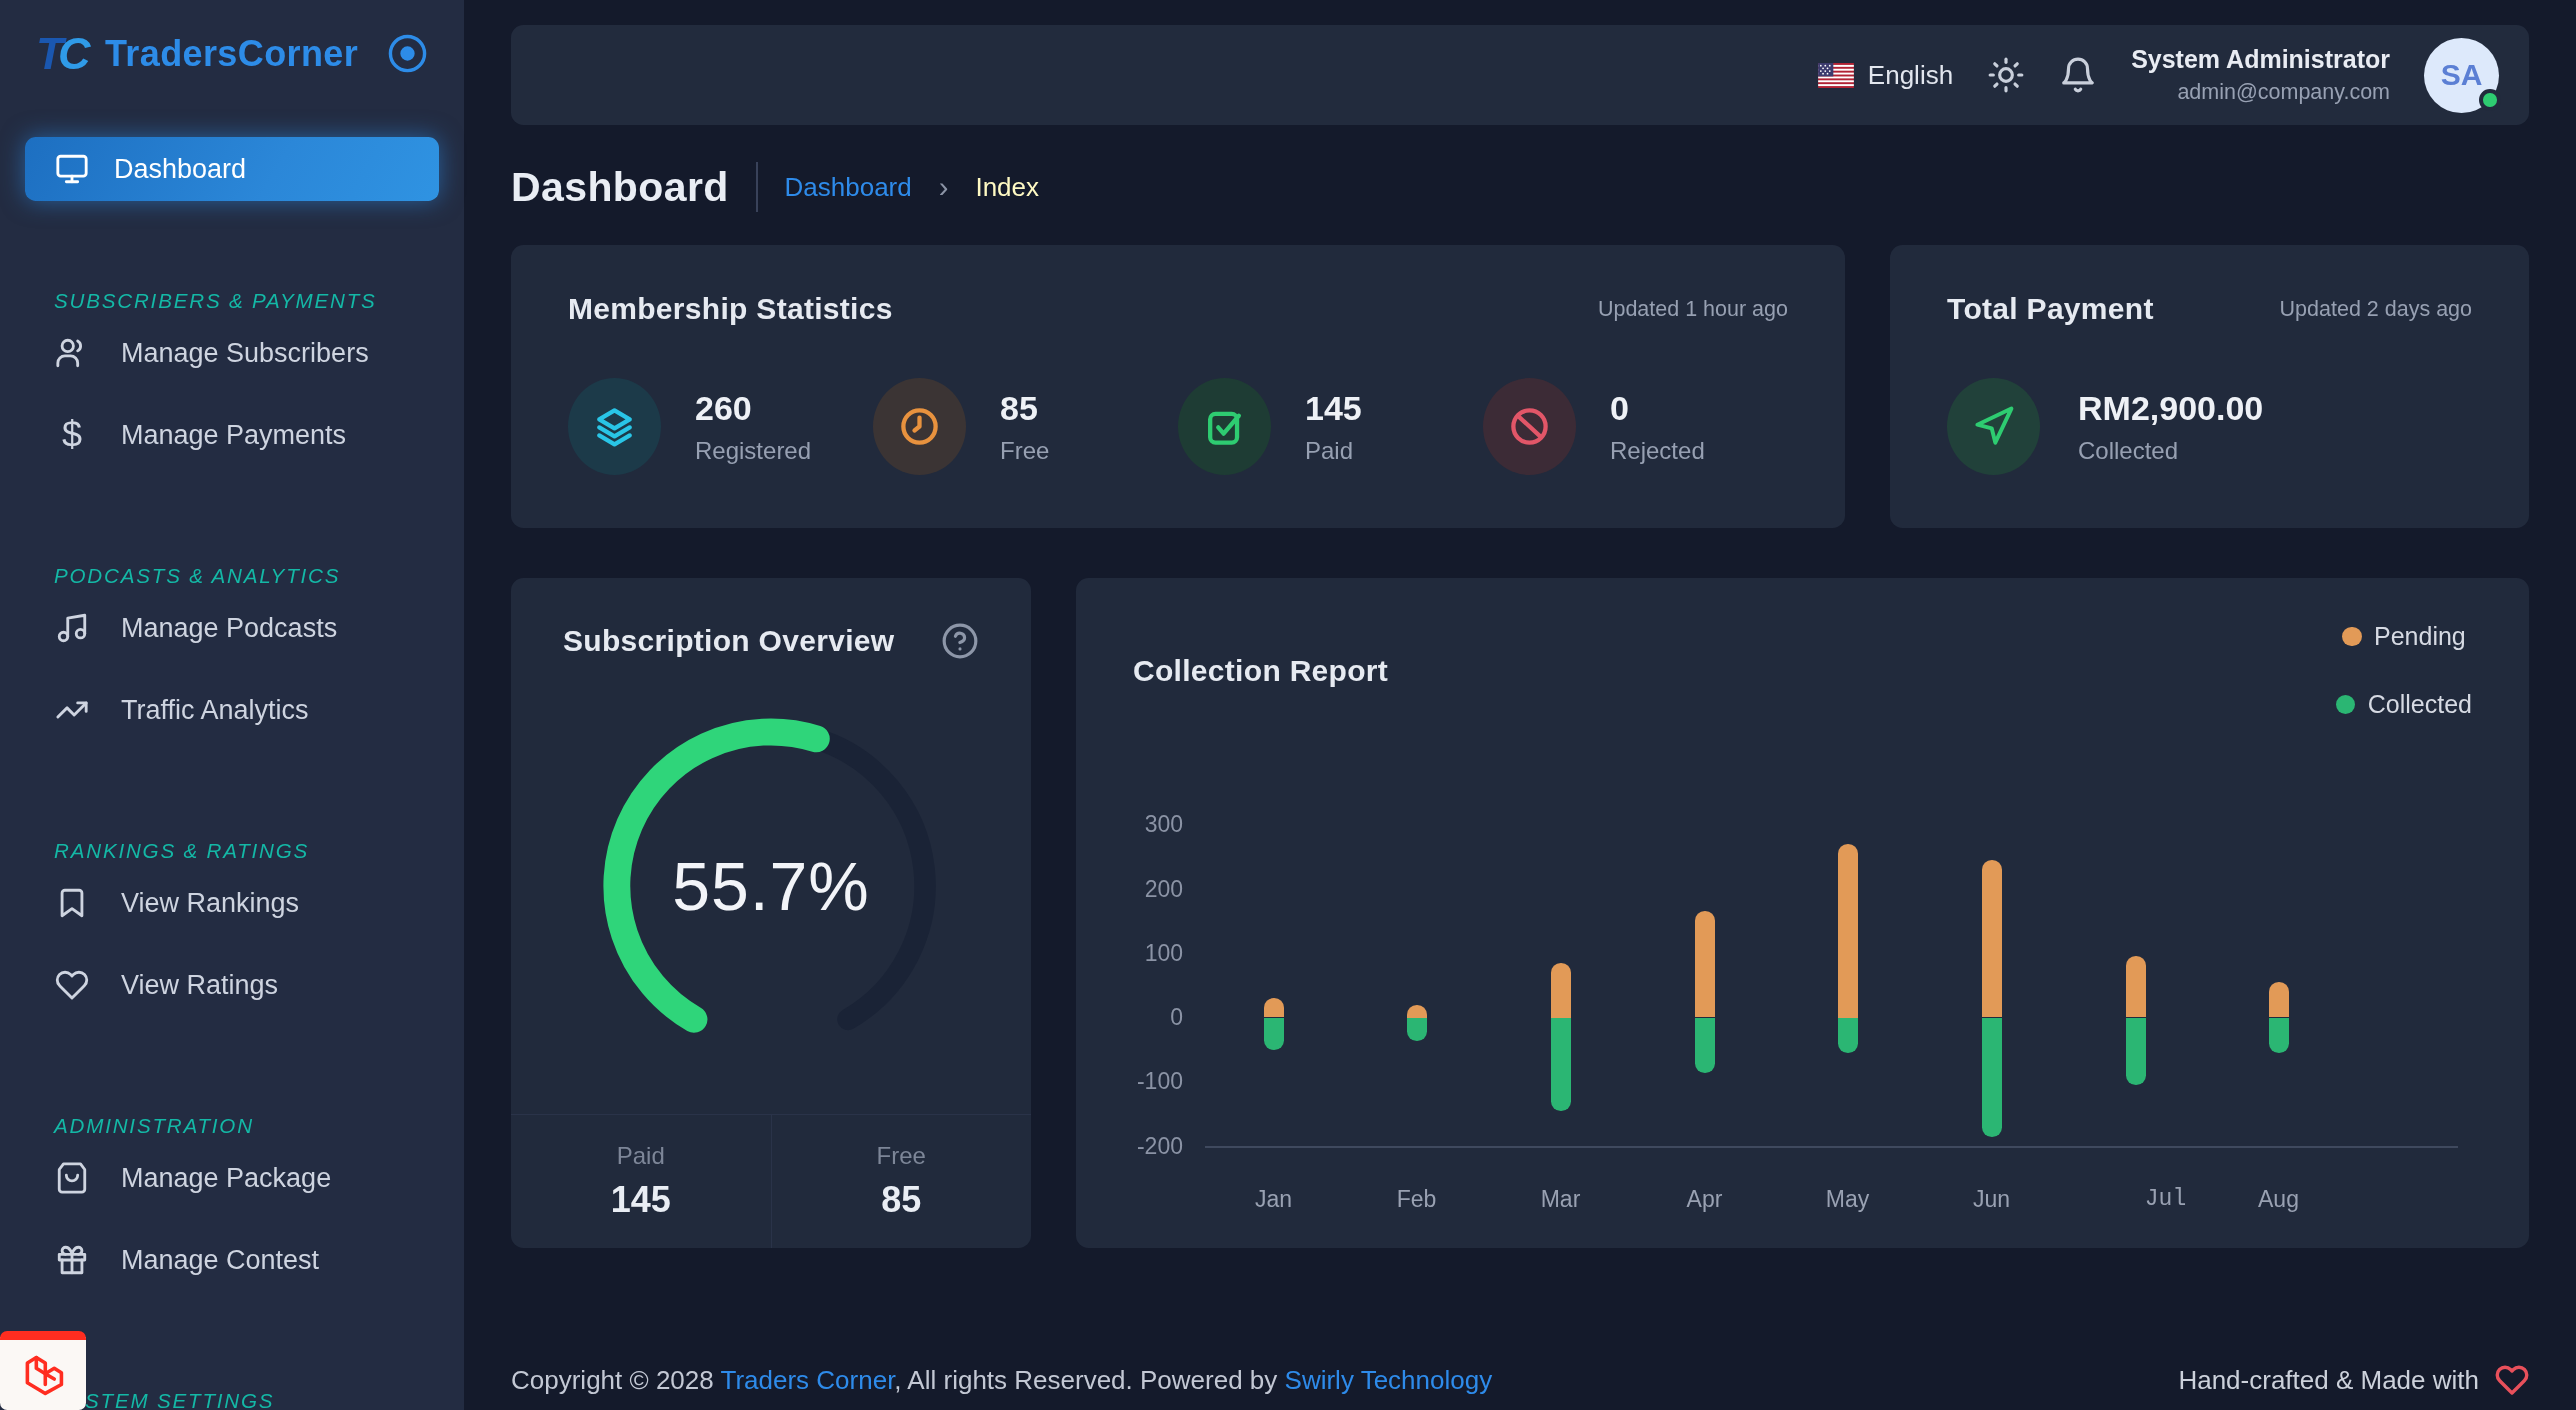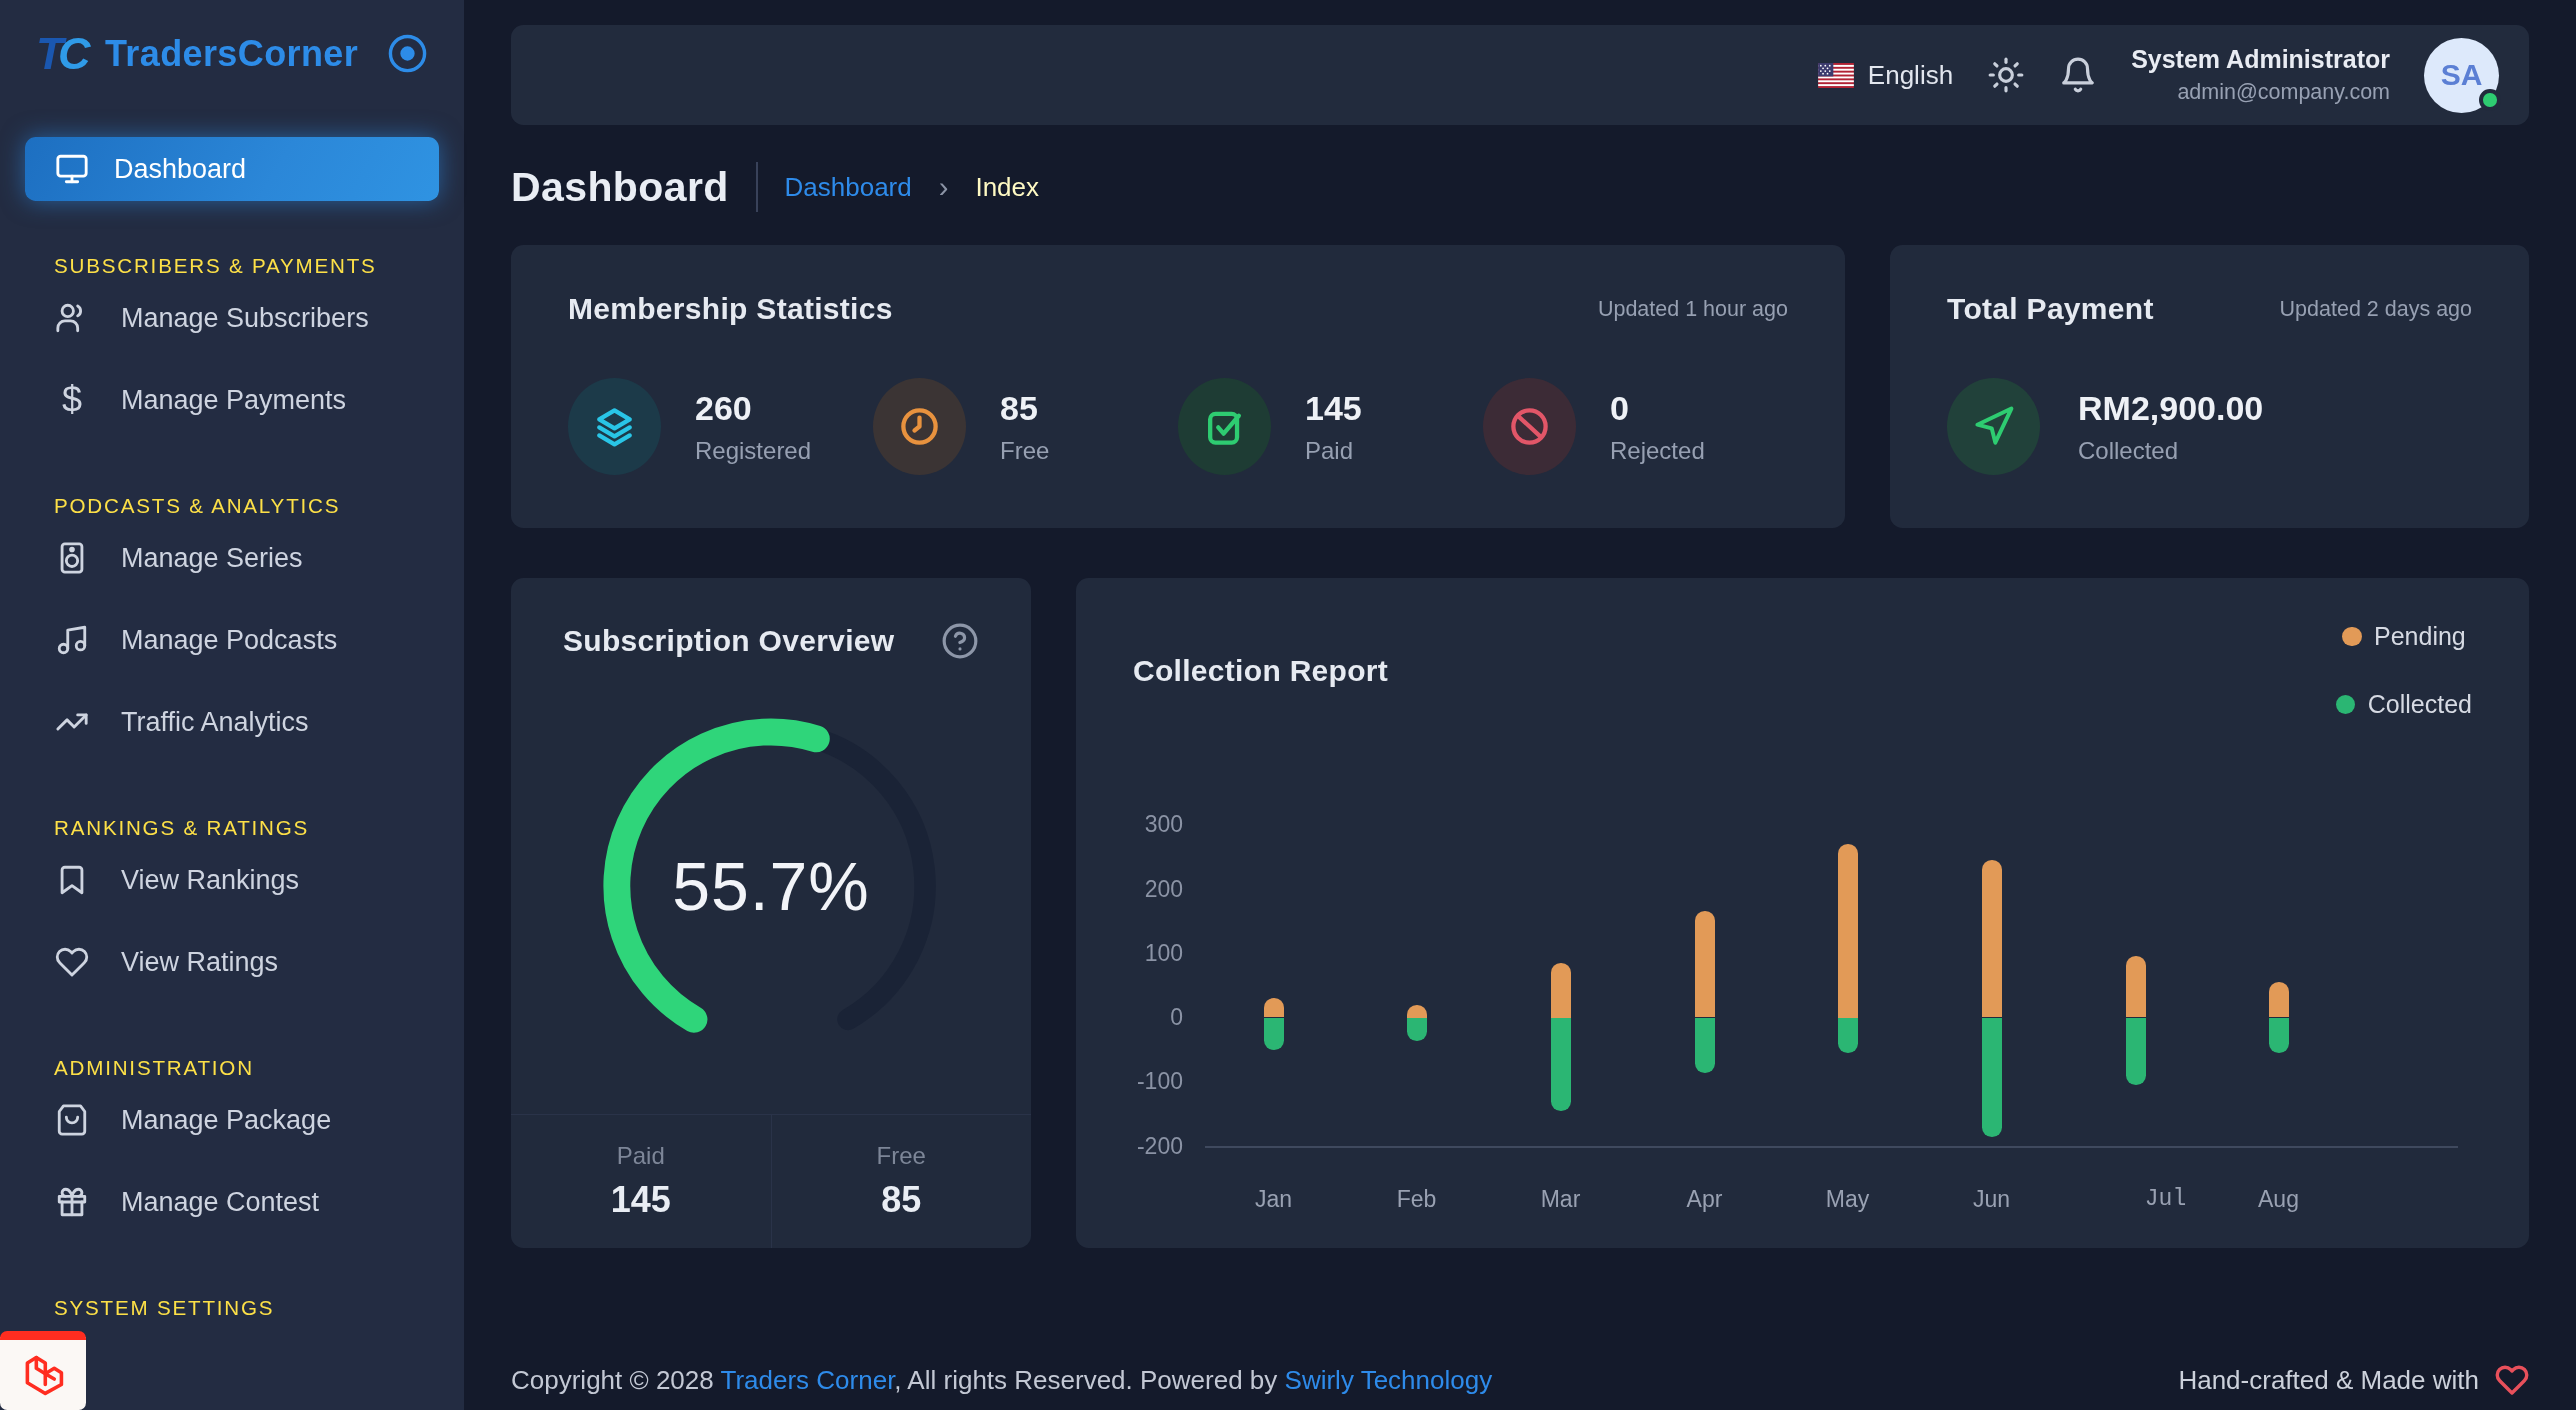--- a/index.html
+++ b/index.html
@@ -8,21 +8,21 @@
   
   .sidebar { position:fixed; left:0; top:0; bottom:0; width:464px; background:#232c42; z-index:5; }
   .logo-row { display:flex; align-items:center; gap:19.7px; padding:30px 36px; height:107px; }
   .logo-mark { font-size:45px; font-weight:900; font-style:italic; letter-spacing:-5.4px; color:#2f9be8; }
   .logo-mark .t { color:#1a57b0; }
   .logo-text { font-size:36px; font-weight:700; color:#2d8ce8; letter-spacing:0.4px; }
   .collapse-btn { margin-left:auto; width:41px; height:41px; color:#2d8ce8; cursor:pointer; }
   .nav-active { margin:30px 25px 0; height:64px; border-radius:10.7px; display:flex; align-items:center; gap:25px; padding:0 30px;
     background:linear-gradient(120deg,#1d6fc1 0%,#2b87d8 60%,#2f93e2 100%);
     box-shadow:0 0 23px rgba(45,140,230,.55); color:#fff; font-size:27px; cursor:pointer; }
-  .section-header { margin-top:53px; padding:0 54px; color:#fde047; font-size:20.6px; letter-spacing:1.8px; line-height:23px; }
+  .section-header { margin-top:88px; padding:0 54px; color:#14b8a6; font-size:20.6px; letter-spacing:1.8px; line-height:23px;font-style:italic; }
   .nav-item { height:82px; display:flex; align-items:center; gap:32px; padding:0 55px; color:#ced4e0; font-size:27px; cursor:pointer; }
   .nav-item svg, .nav-active svg { flex:none; }
   .dollar-glyph { font-size:36px; font-weight:400; width:34px; text-align:center; color:#ced4e0; }
   .laravel-badge { position:fixed; left:0; bottom:0; width:86px; height:79px; background:#fbf8f5; border-radius:7.2px;
     border-top:9px solid #ff2d20; display:flex; align-items:center; justify-content:center; z-index:9; cursor:pointer; }
 
   
   .main { margin-left:464px; width:2112px; padding:0 47px; }
   .topbar { margin-top:25px; height:100px; background:#222b3d; border-radius:12.5px; display:flex; align-items:center;
     justify-content:flex-end; padding:0 30px; gap:34px; }
@@ -122,28 +122,20 @@
         <path d="M16 3.5a4 4 0 0 1 0 7"></path>
       </svg>
     <span>Manage Subscribers</span>
   </div>
   <div class="nav-item">
     <span class="dollar-glyph">$</span>
     <span>Manage Payments</span>
   </div>
 
   <div class="section-header">PODCASTS &amp; ANALYTICS</div>
-  <div class="nav-item">
-    <svg class="icon" viewBox="0 0 24 24" width="34" height="34">
-        <rect x="5" y="2" width="14" height="20" rx="2"></rect>
-        <circle cx="12" cy="14" r="4"></circle>
-        <circle cx="12" cy="6" r="1" fill="currentColor"></circle>
-      </svg>
-    <span>Manage Series</span>
-  </div>
   <div class="nav-item">
     <svg class="icon" viewBox="0 0 24 24" width="34" height="34">
         <path d="M9 18V5l12-2v13"></path>
         <circle cx="6" cy="18" r="3"></circle>
         <circle cx="18" cy="16" r="3"></circle>
       </svg>
     <span>Manage Podcasts</span>
   </div>
   <div class="nav-item">
     <svg class="icon" viewBox="0 0 24 24" width="34" height="34">

